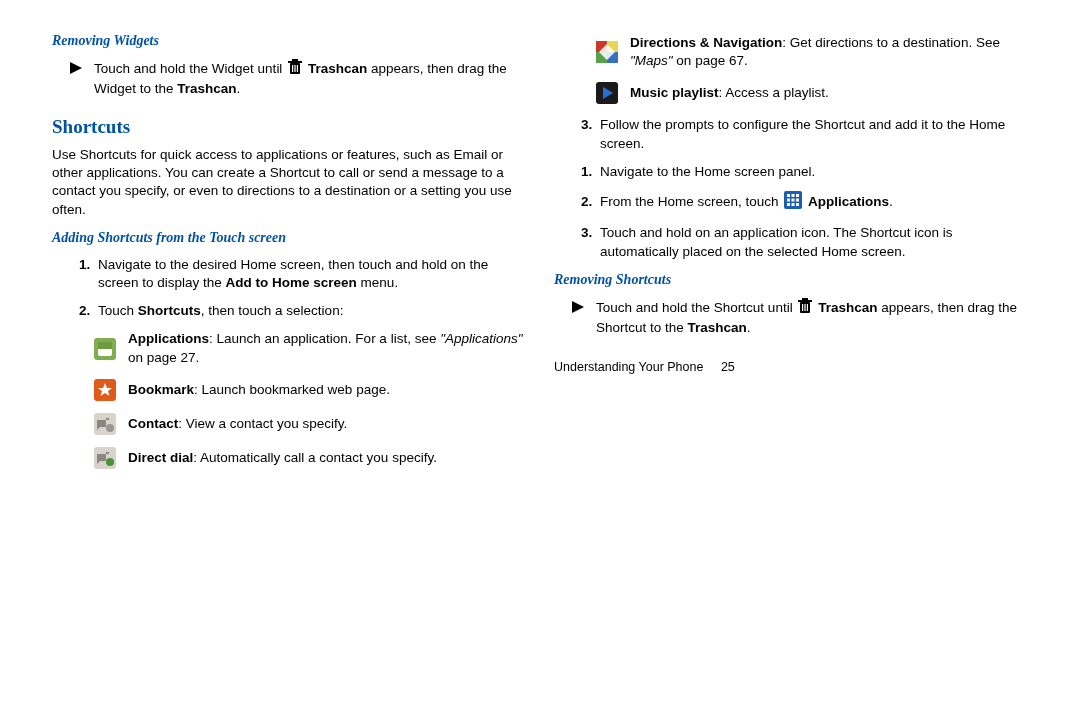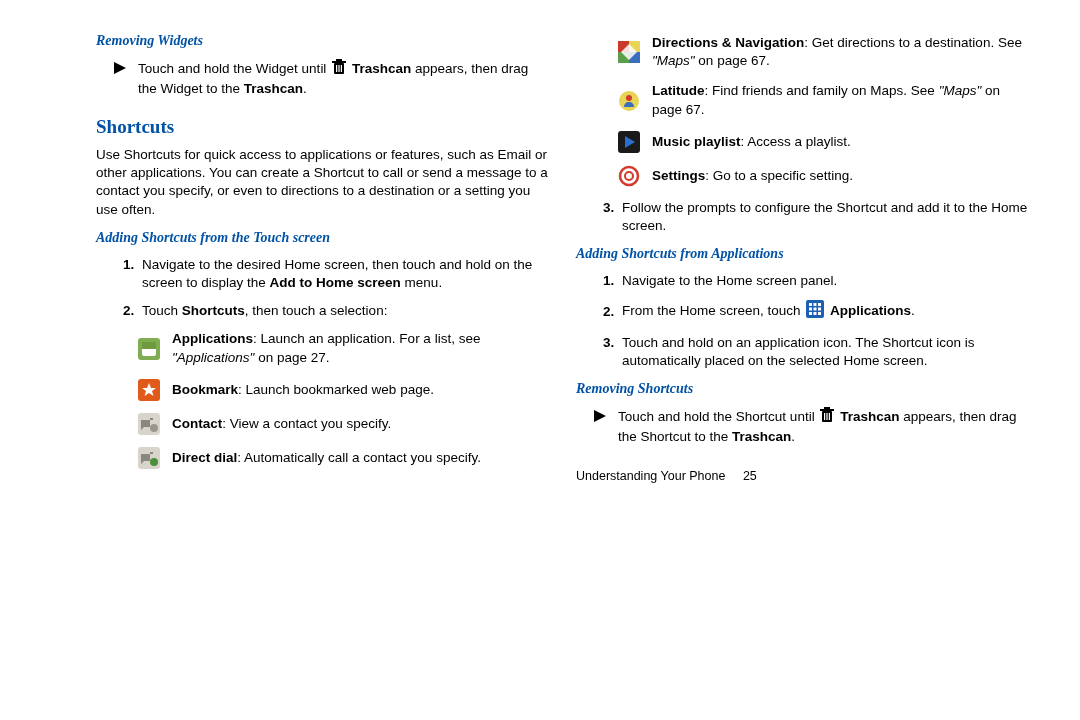--- a/index.html
+++ b/index.html
@@ -6,21 +6,21 @@
     font-family: Helvetica, Arial, sans-serif;
     font-size: 13.5px;
     color: #000;
     margin: 0;
     padding: 28px 52px 18px 52px;
     width: 1080px;
     height: 720px;
     box-sizing: border-box;
     line-height: 1.35;
   }
-  .cols { display: flex; gap: 28px; margin-left: 44px; }
+  .cols { display: flex; gap: 28px; }
   .col { flex: 1; }
   h3.blue-italic {
     color: #0052a5;
     font-style: italic;
     font-size: 14px;
     margin: 4px 0 8px 0;
     font-weight: bold;
     font-family: Georgia, 'Times New Roman', serif;
   }
   h2.section {
@@ -144,56 +144,36 @@
             <rect x="11" width="11" height="11" fill="#e8d555"></rect>
             <rect y="11" width="11" height="11" fill="#5a9f4a"></rect>
             <rect x="11" y="11" width="11" height="11" fill="#3a6fc0"></rect>
             <polygon points="11,3 19,11 11,19 3,11" fill="#fff" opacity="0.85"></polygon>
           </svg>
       </span>
       <div><b>Directions &amp; Navigation</b><span>: Get directions to a destination. See </span><span class="quoted">"Maps"</span><span> on page 67.</span></div>
     </div>
 
 
-    <div class="icon-row">
-      <span class="icon">
-        <svg width="22" height="22">
-            <circle cx="11" cy="11" r="10" fill="#e8d555"></circle>
-            <circle cx="11" cy="8" r="3" fill="#d23a2a"></circle>
-            <path d="M6 17c0-3 2-5 5-5s5 2 5 5" fill="#3a6fc0"></path>
-          </svg>
-      </span>
-      <div><b>Latitude</b><span>: Find friends and family on Maps. See </span><span class="quoted">"Maps"</span><span> on page 67.</span></div>
-    </div>
 
     <div class="icon-row">
       <span class="icon">
         <svg width="22" height="22">
             <rect width="22" height="22" rx="3" fill="#1a1a1a"></rect>
             <polygon points="7,5 7,17 17,11" fill="#2a6fd0"></polygon>
           </svg>
       </span>
       <div><b>Music playlist</b><span>: Access a playlist.</span></div>
     </div>
 
-    <div class="icon-row">
-      <span class="icon">
-        <svg width="22" height="22">
-            <circle cx="11" cy="11" r="9" fill="none" stroke="#d23a2a" stroke-width="2.5"></circle>
-            <circle cx="11" cy="11" r="4" fill="none" stroke="#d23a2a" stroke-width="2"></circle>
-          </svg>
-      </span>
-      <div><b>Settings</b><span>: Go to a specific setting.</span></div>
-    </div>
 
     <ol start="3">
       <li>Follow the prompts to configure the Shortcut and add it to the Home screen.</li>
     </ol>
 
-    <h3 class="blue-italic">Adding Shortcuts from Applications</h3>
 
     <ol>
       <li>Navigate to the Home screen panel.</li>
       <li>
         <span>From the Home screen, touch </span>
         <span class="inline-icon">
           <svg width="18" height="18">
               <rect width="18" height="18" rx="2" fill="#1a5fb4"></rect>
               <rect x="3" y="3" width="3" height="3" fill="#fff"></rect>
               <rect x="7.5" y="3" width="3" height="3" fill="#fff"></rect>

